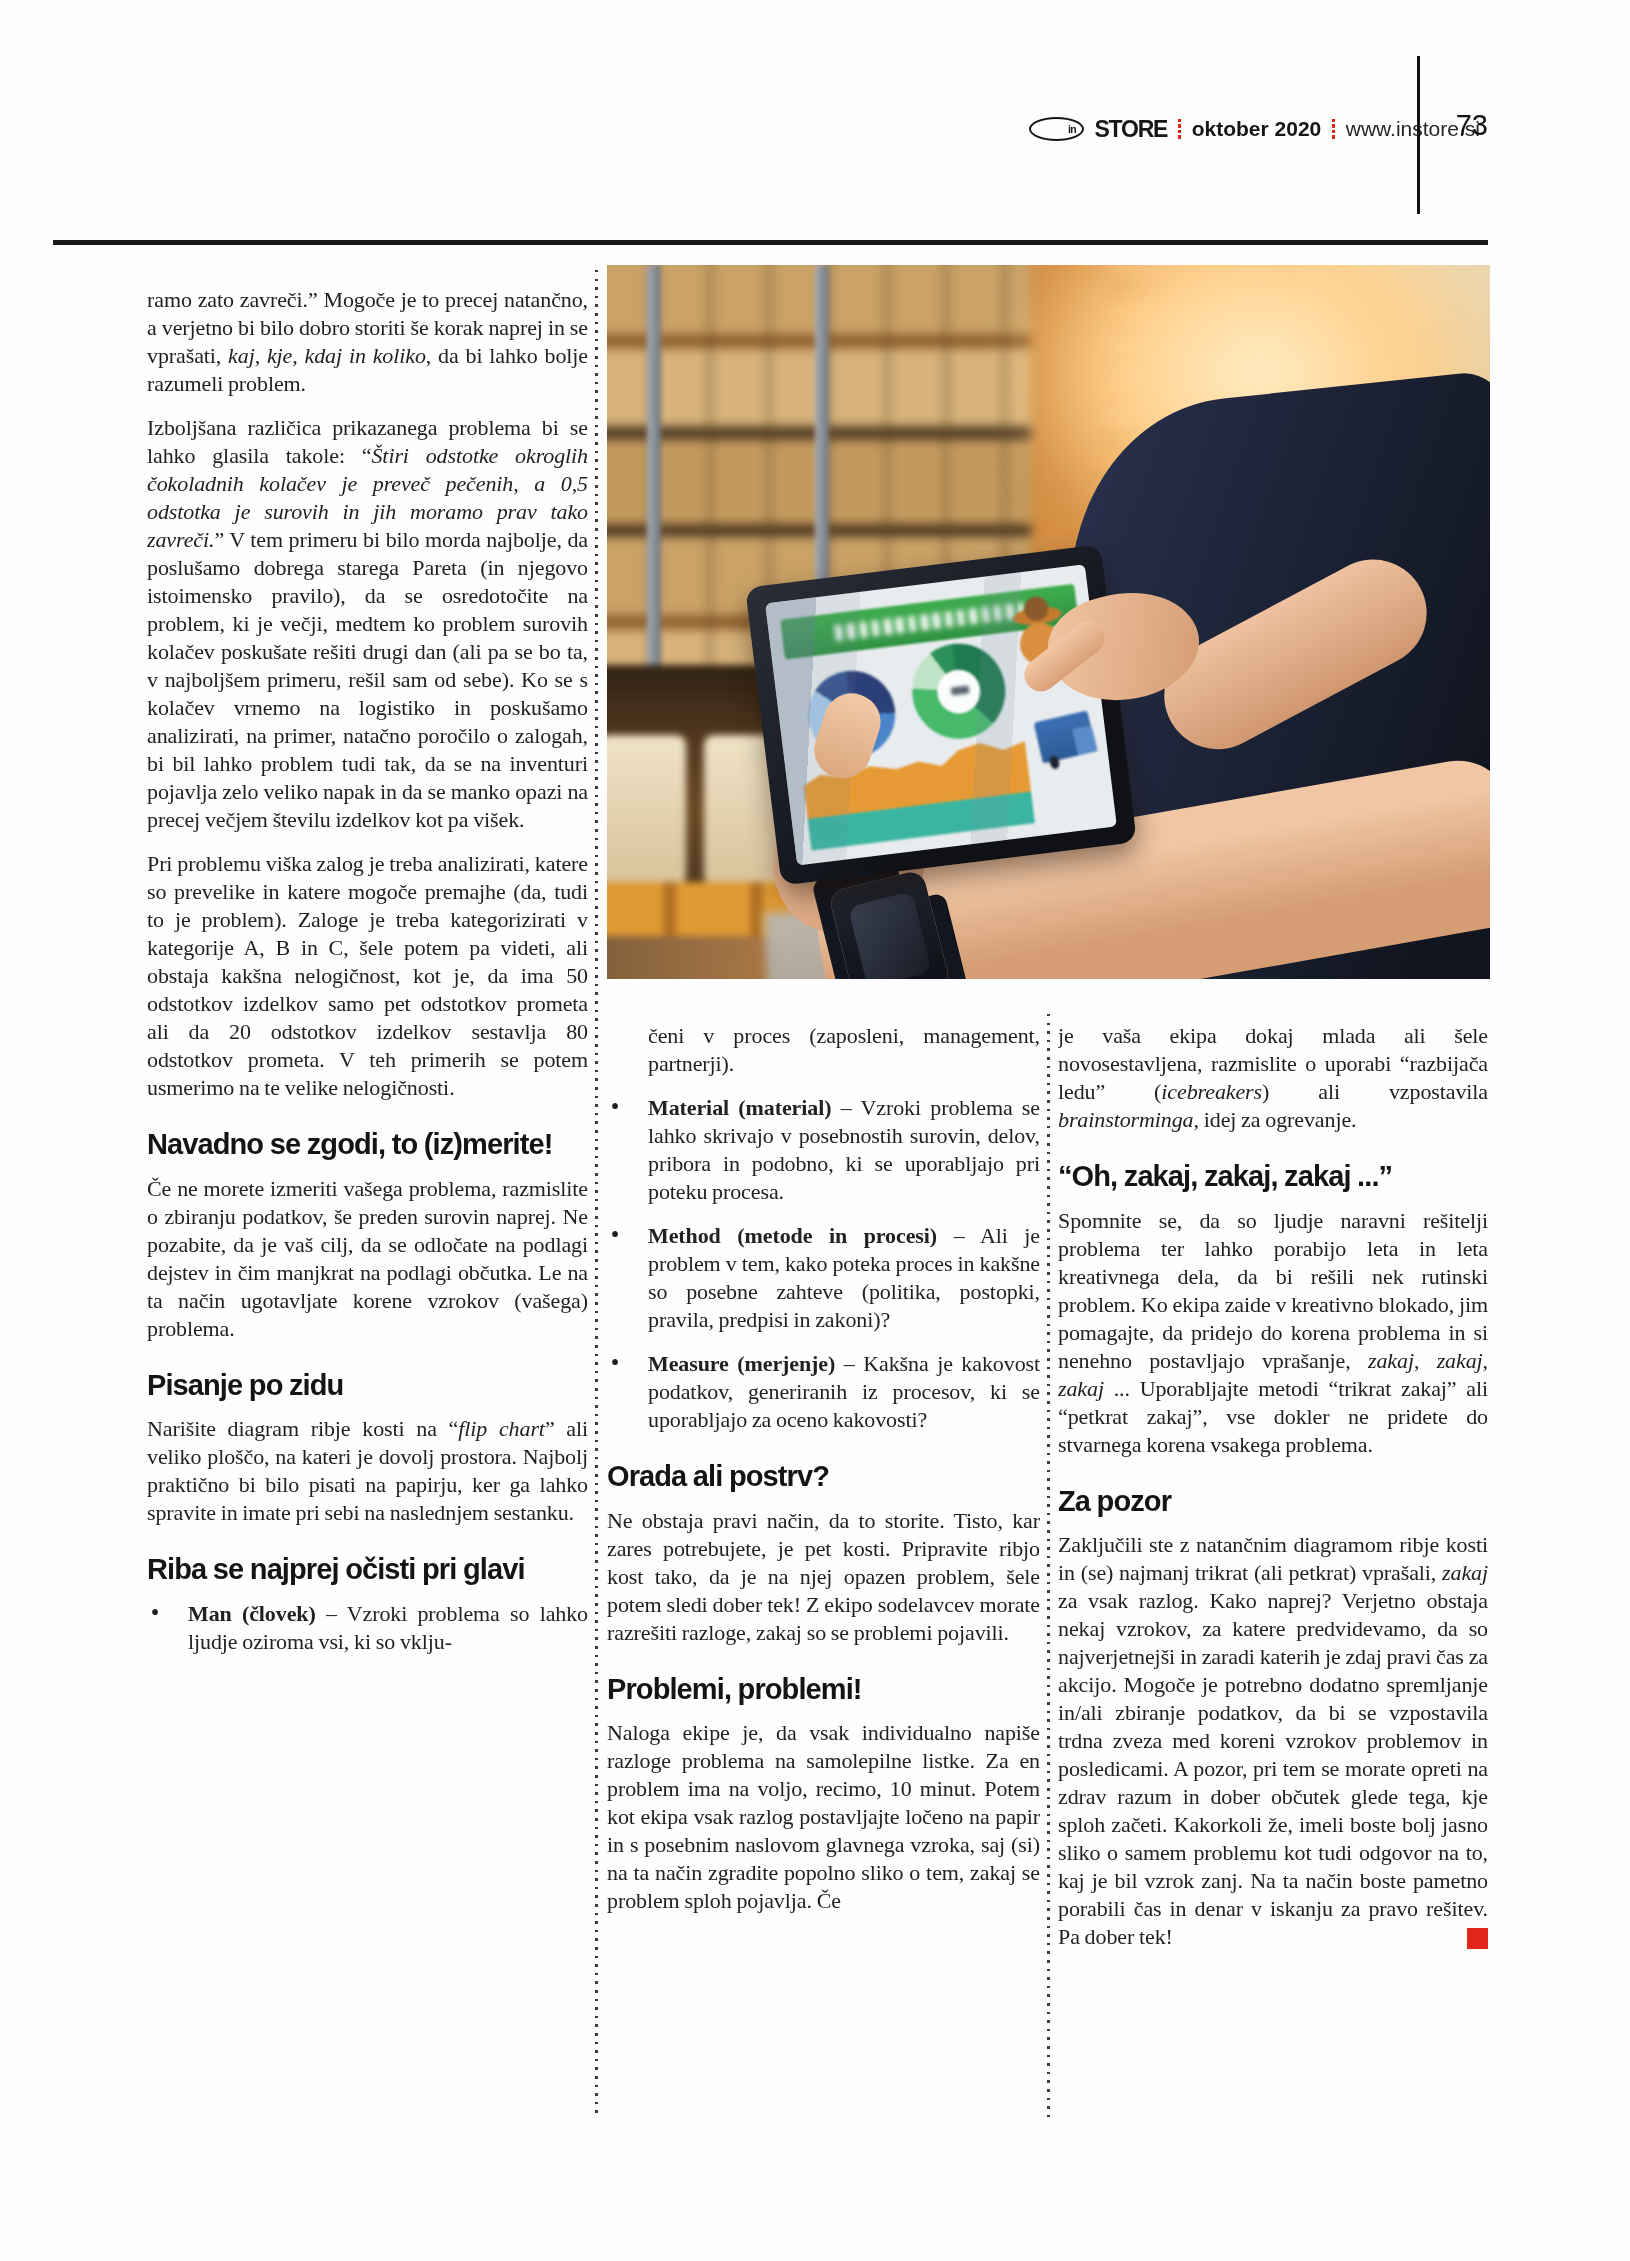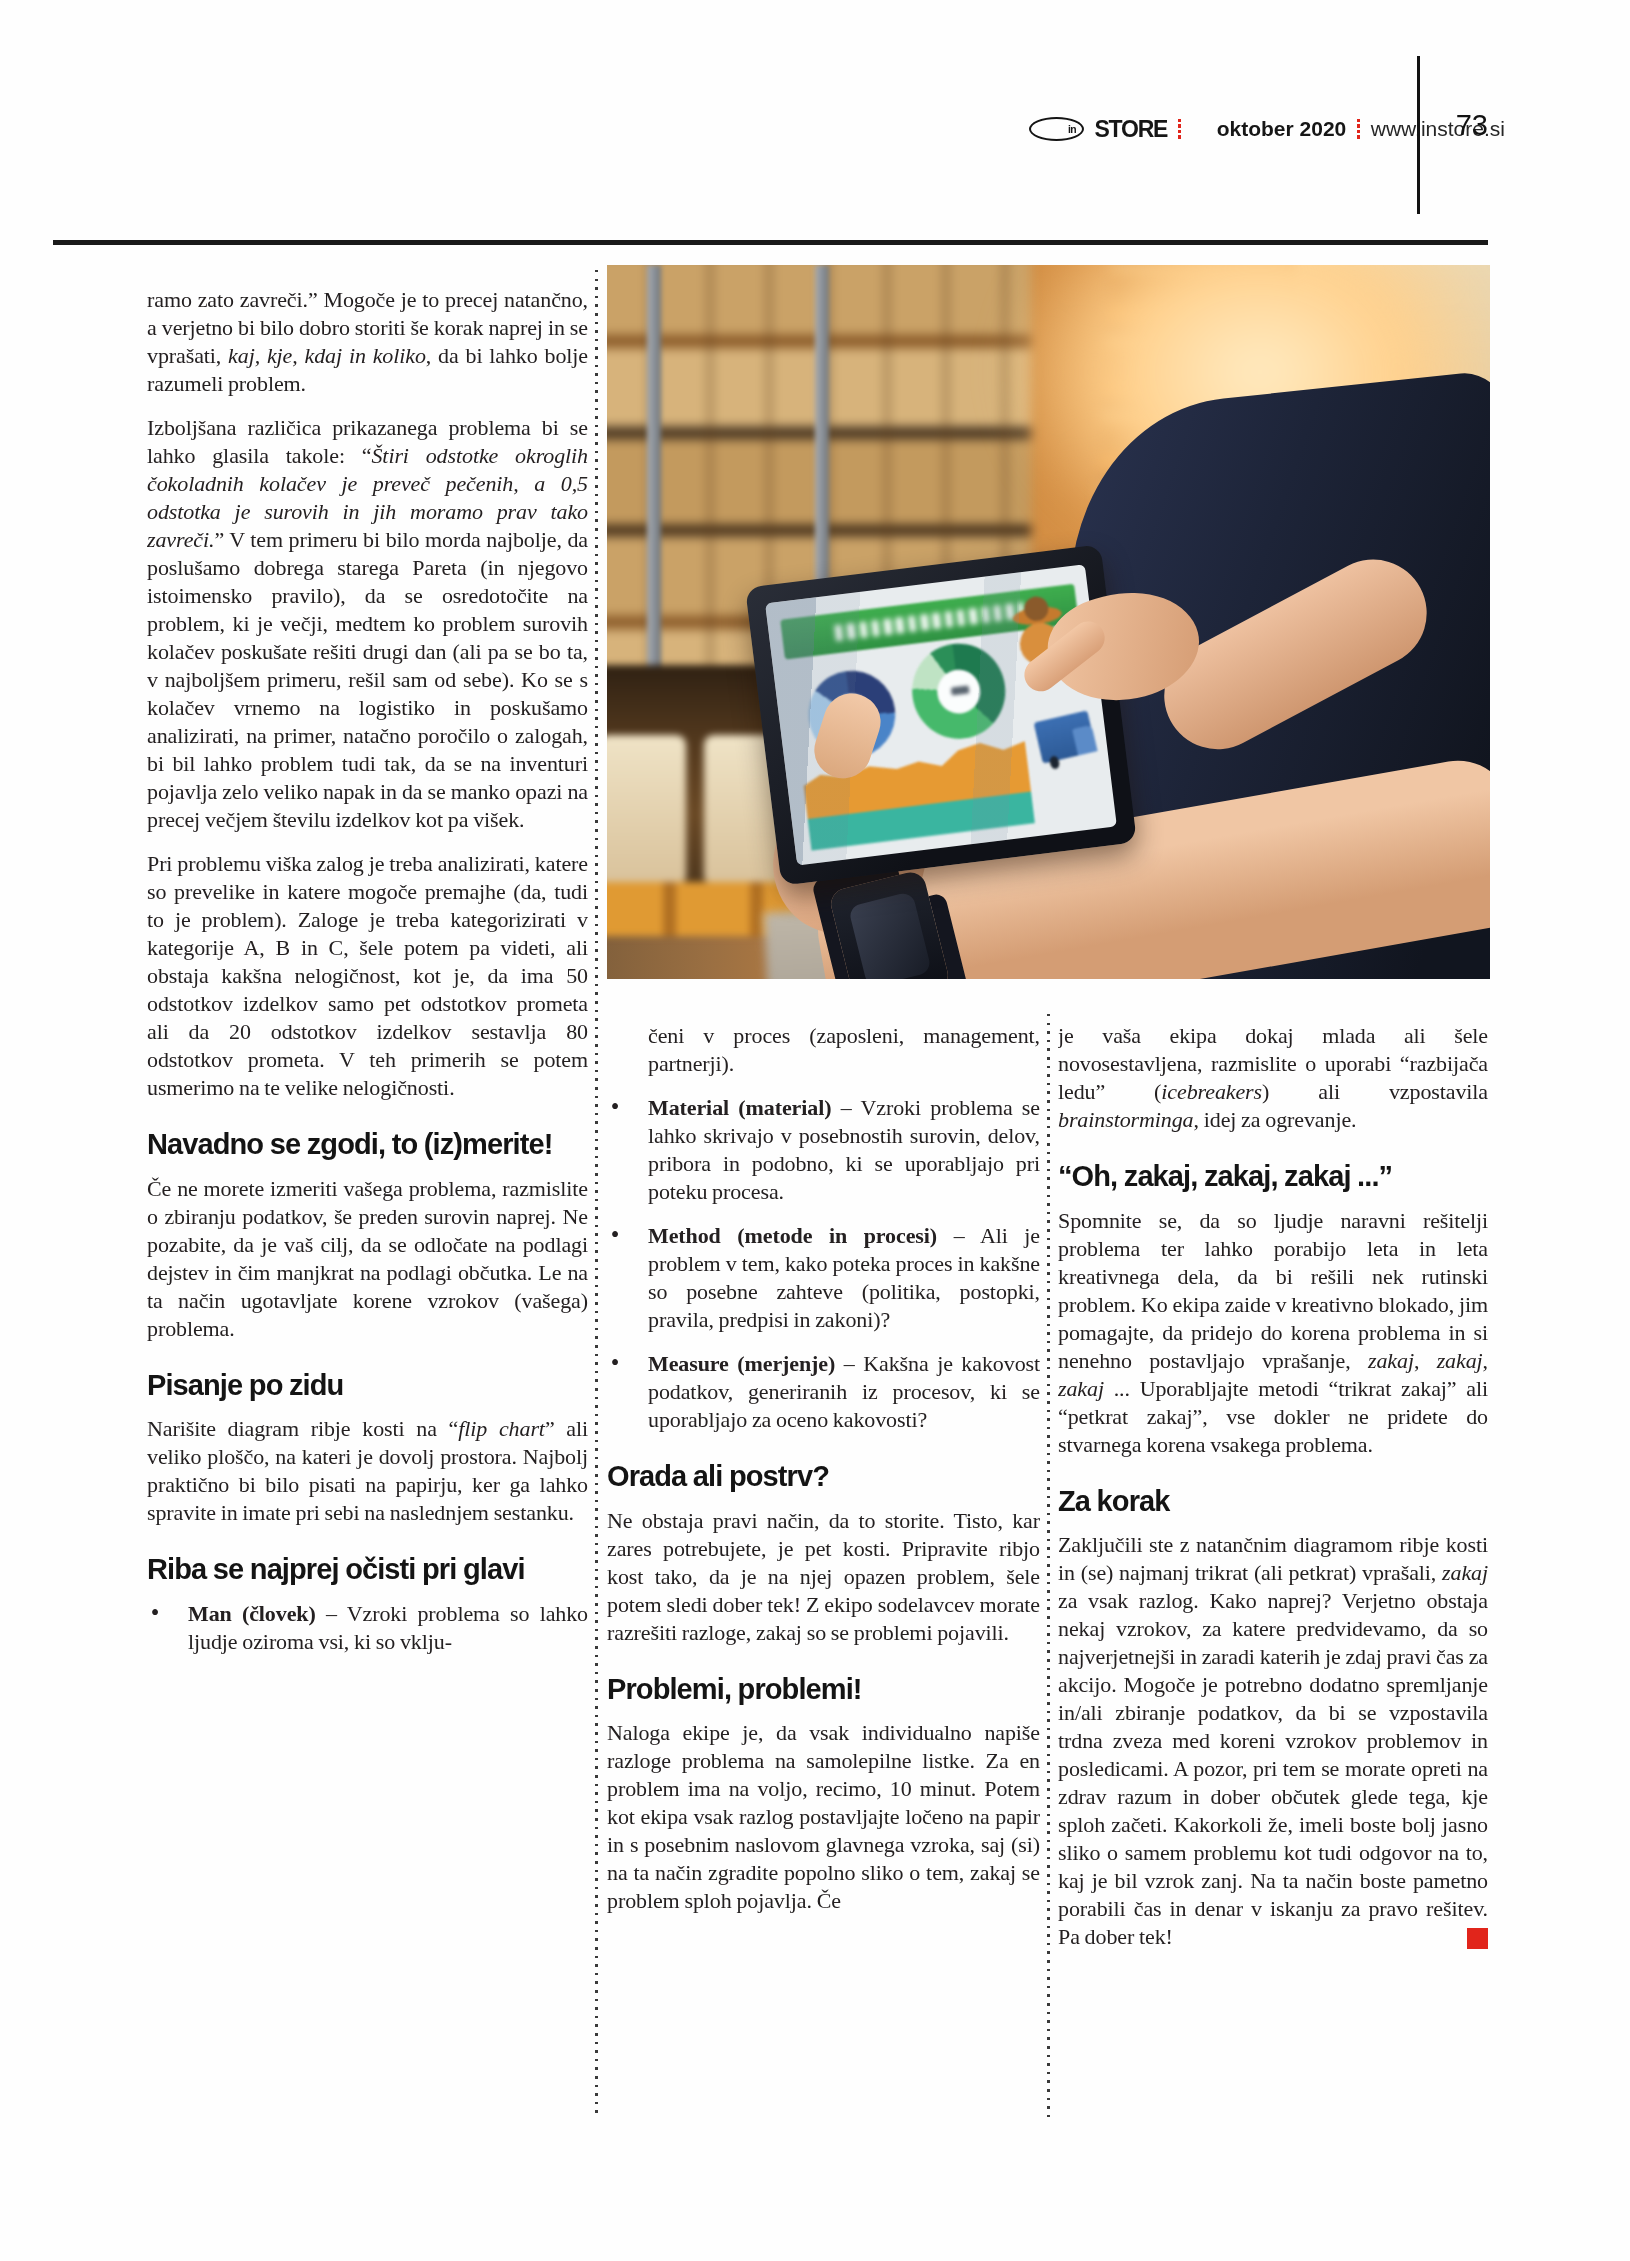--- a/index.html
+++ b/index.html
@@ -6,21 +6,21 @@
   .page{position:relative;width:1630px;height:2261px;background:#fefefe;overflow:hidden;
         font-family:"Liberation Serif",serif;color:var(--body-text,#242021);}
 
   
   .pagehead{position:absolute;top:113px;left:1029px;height:32px;display:flex;align-items:center;gap:10.4px;
             font-family:"Liberation Sans",sans-serif;color:#161616;}
   .logo-circle{width:20px;height:20px;border:2.5px solid #141414;border-radius:50%;display:flex;
                align-items:center;justify-content:center;font-weight:700;font-size:10.4px;letter-spacing:-0.6px;flex:0 0 auto;padding-left:31px;}
   .brand{font-size:23px;font-weight:700;letter-spacing:-1.2px;}
   .red-dots{width:3.7px;height:19.6px;background:repeating-linear-gradient(to bottom,var(--accent-red,#e1251b) 0 3.1px,transparent 3.1px 5.5px);flex:0 0 auto;}
-  .issue{font-size:21px;font-weight:700;margin-left:25px;}
+  .issue{font-size:21px;font-weight:700;}
   .site{font-size:21px;font-weight:400;color:#262626;}
   .pagenum-line{position:absolute;left:1417px;top:56px;width:3.1px;height:158px;background:#121212;}
   .pagenum{position:absolute;top:109px;left:1424px;width:64px;text-align:right;
            font-family:"Liberation Sans",sans-serif;font-weight:400;font-size:29px;color:#121212;}
   .hrule{position:absolute;left:53px;top:240px;width:1435px;height:4.9px;background:var(--rule-black,#1a1a1a);}
 
   
   .col{position:absolute;text-align:justify;font-size:22px;line-height:28px;overflow:hidden;
        letter-spacing:-0.1px;word-spacing:-0.6px;}
   .col1{left:147px;top:278px;width:441px;height:1849px;}
@@ -206,20 +206,20 @@
       <div class="bullet"><span class="bd">Measure (merjenje)</span><span> – Kakšna je kakovost podatkov, generiranih iz procesov, ki se uporabljajo za oceno kakovosti?</span></div>
       <h2>Orada ali postrv?</h2>
       <p><span>Ne obstaja pravi način, da to storite. Tisto, kar zares potrebujete, je pet kosti. Pripravite ribjo kost tako, da je na njej opazen problem, šele potem sledi dober tek! Z ekipo sodelavcev morate razrešiti razloge, zakaj so se problemi pojavili.</span></p>
       <h2>Problemi, problemi!</h2>
       <p><span>Naloga ekipe je, da vsak individualno napiše razloge problema na samolepilne listke. Za en problem ima na voljo, recimo, 10 minut. Potem kot ekipa vsak razlog postavljajte ločeno na papir in s posebnim naslovom glavnega vzroka, saj (si) na ta način zgradite popolno sliko o tem, zakaj se problem sploh pojavlja. Če</span></p>
     </section>
   <section class="col col3">
       <p><span>je vaša ekipa dokaj mlada ali šele novosestavljena, razmislite o uporabi “razbijača ledu” (</span><span class="it">icebreakers</span><span>) ali vzpostavila </span><span class="it">brainstorminga</span><span>, idej za ogrevanje.</span></p>
       <h2>“Oh, zakaj, zakaj, zakaj ...”</h2>
       <p><span>Spomnite se, da so ljudje naravni rešitelji problema ter lahko porabijo leta in leta kreativnega dela, da bi rešili nek rutinski problem. Ko ekipa zaide v kreativno blokado, jim pomagajte, da pridejo do korena problema in si nenehno postavljajo vprašanje, </span><span class="it">zakaj</span><span>, </span><span class="it">zakaj</span><span>, </span><span class="it">zakaj</span><span> ... Uporabljajte metodi “trikrat zakaj” ali “petkrat zakaj”, vse dokler ne pridete do stvarnega korena vsakega problema.</span></p>
-      <h2>Za korak</h2>
+      <h2>Za pozor</h2>
       <p><span>Zaključili ste z natančnim diagramom ribje kosti in (se) najmanj trikrat (ali petkrat) vprašali, </span><span class="it">zakaj</span><span> za vsak razlog. Kako naprej? Verjetno obstaja nekaj vzrokov, za katere predvidevamo, da so najverjetnejši in zaradi katerih je zdaj pravi čas za akcijo. Mogoče je potrebno dodatno spremljanje in/ali zbiranje podatkov, da bi se vzpostavila trdna zveza med koreni vzrokov problemov in posledicami. A pozor, pri tem se morate opreti na zdrav razum in dober občutek glede tega, kje sploh začeti. Kakorkoli že, imeli boste bolj jasno sliko o samem problemu kot tudi odgovor na to, kaj je bil vzrok zanj. Na ta način boste pametno porabili čas in denar v iskanju za pravo rešitev. Pa dober tek!</span><span class="end-square"></span></p>
     </section>
   <div class="vsep vsep1"></div>
   <div class="vsep vsep2"></div>
 
 </div>
 
 
 </body></html>

